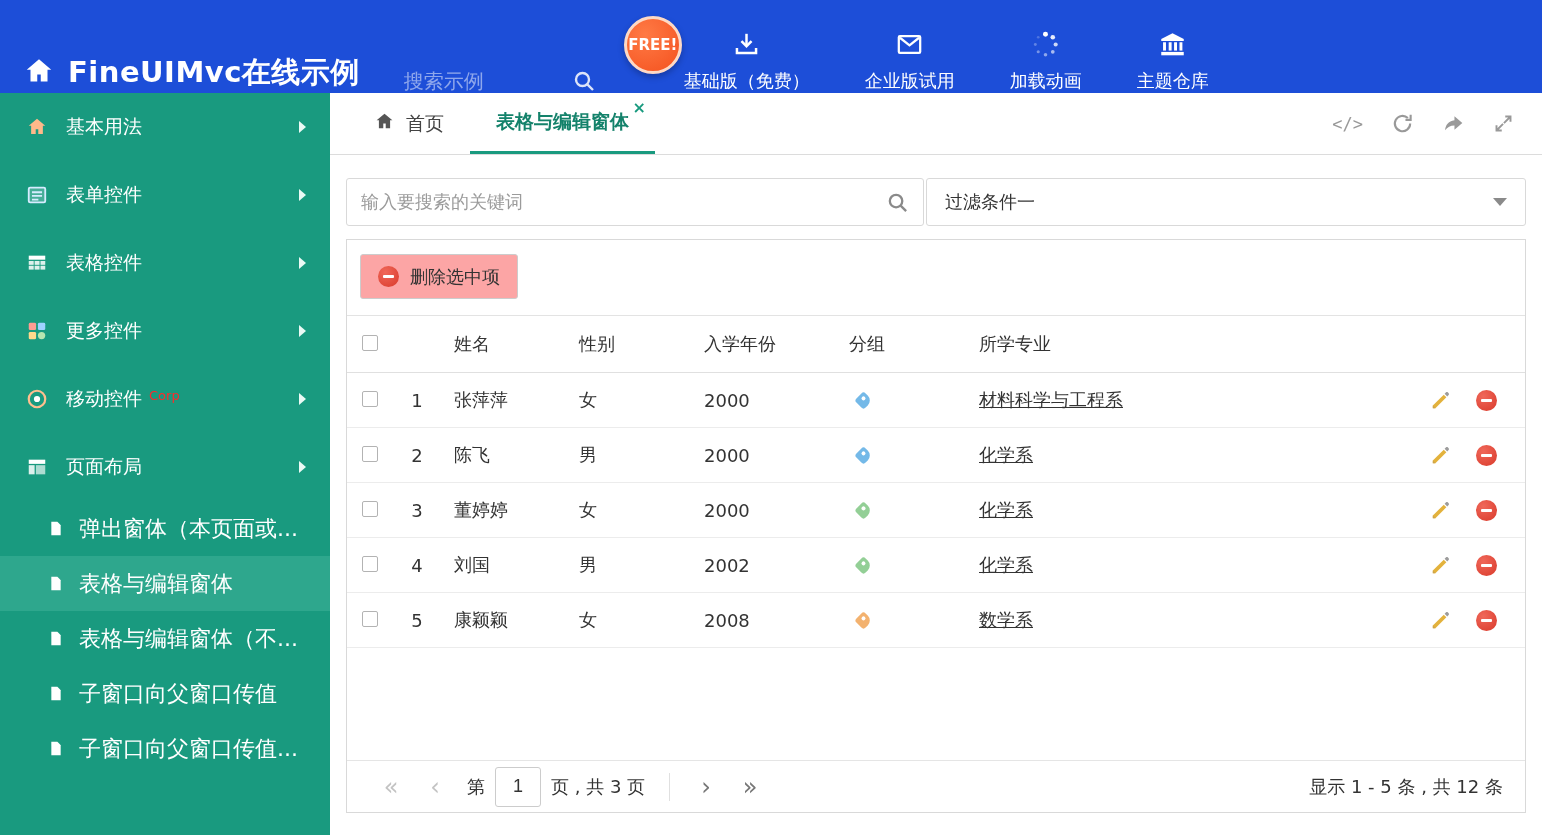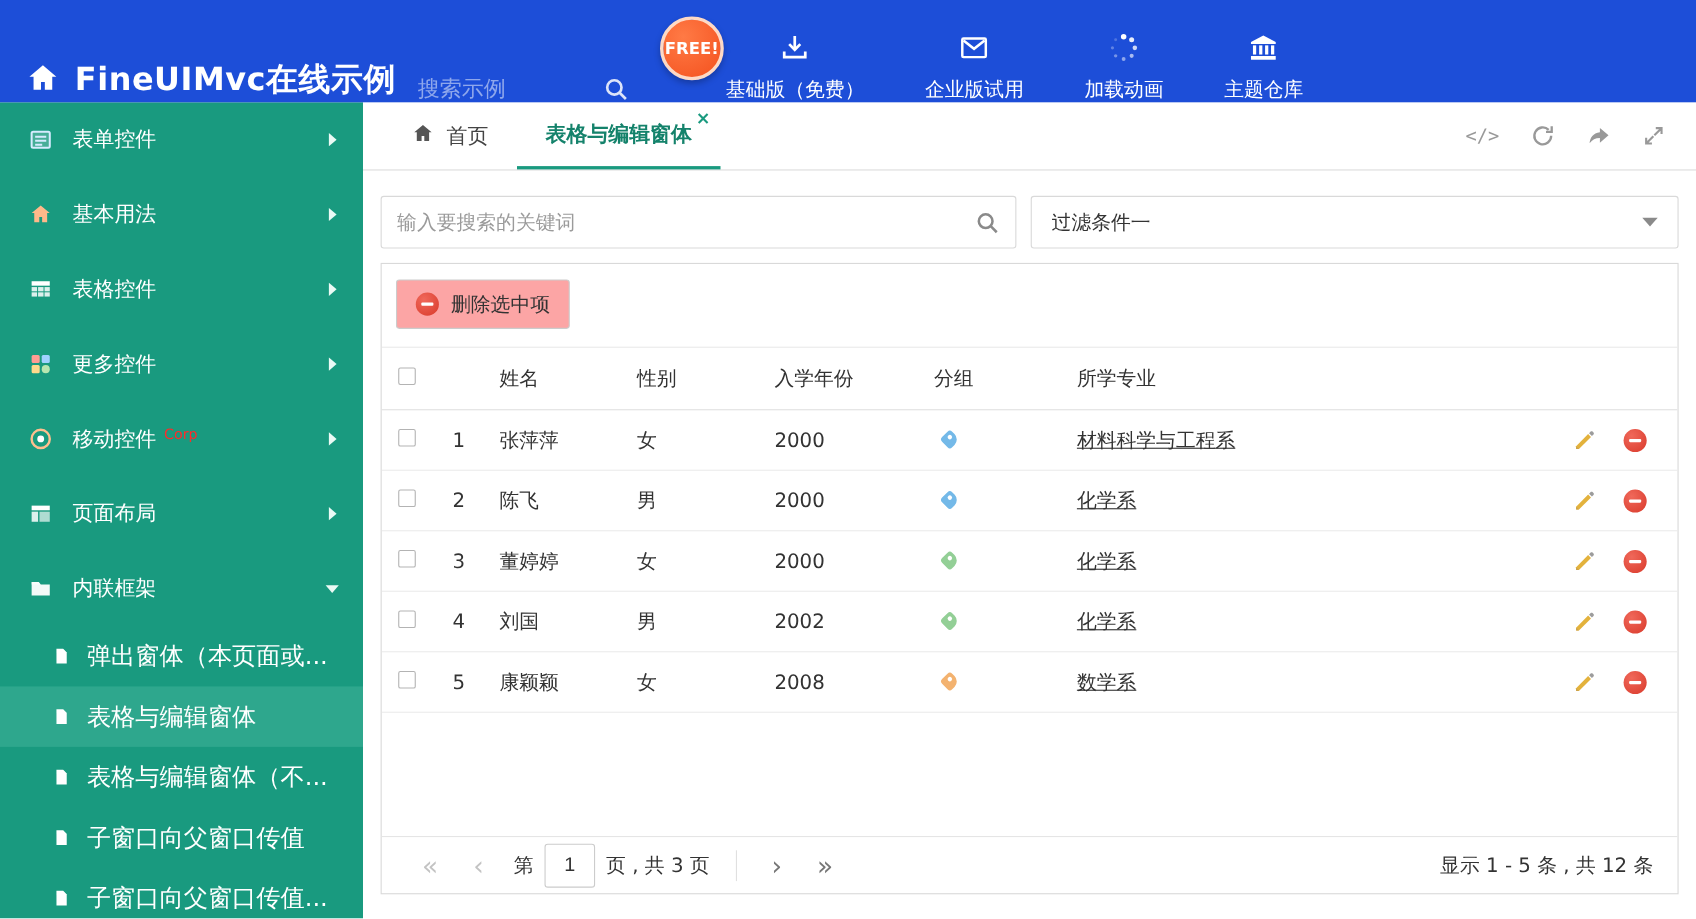--- a/index.html
+++ b/index.html
@@ -4,21 +4,21 @@
 <style>
   *{box-sizing:border-box;margin:0;padding:0}
   html,body{width:1542px;height:835px;overflow:hidden}
   body{font-family:"DejaVu Sans","Liberation Sans",sans-serif;background:#fff;color:#333}
   .app{display:flex;flex-direction:column;height:100%}
 
   
   .header{height:93px;background:#1d4ed8;display:flex;align-items:flex-end;padding:0 24px;color:#fff;flex:0 0 auto;position:relative}
   .brand{display:flex;align-items:center;gap:14px}
   .brand-title{font-size:29px;font-weight:bold;letter-spacing:.5px}
-  .hdr-search{display:flex;align-items:center;margin-left:20px;width:210px}
+  .hdr-search{display:flex;align-items:center;margin-left:44px;width:210px}
   .hdr-search input{background:transparent;border:none;outline:none;color:#fff;font-size:20px;width:168px}
   .hdr-search input::placeholder{color:rgba(255,255,255,.5)}
   .hdr-nav{display:flex;align-items:flex-start;margin-left:70px;gap:55px}
   .nav-item{display:flex;flex-direction:column;align-items:center;gap:7px;font-size:18px;position:relative;padding-top:16px;cursor:pointer}
   .free-badge{position:absolute;top:1px;left:-60px;width:58px;height:58px;border-radius:50%;
     background:radial-gradient(circle at 35% 30%,#ff7a45,#f4511e);border:3px solid #fdd9c5;
     display:flex;align-items:center;justify-content:center;font-size:15px;font-weight:bold;color:#fff;
     box-shadow:0 3px 6px rgba(0,0,0,.25)}
   .hdr-user{margin-left:auto;display:flex;align-items:center;gap:14px;cursor:pointer}
   .avatar{width:58px;height:58px;border-radius:50%;overflow:hidden;background:#f7f3ea;flex:0 0 auto}
@@ -44,21 +44,21 @@
 
   .tabbar{height:62px;border-bottom:1px solid #dcdcdc;display:flex;align-items:stretch;padding-left:18px}
   .tab{display:flex;align-items:center;gap:11px;padding:0 26px;font-size:19px;color:#444;position:relative;cursor:pointer}
   .tab.active{color:#14826b;font-weight:bold;border-bottom:3px solid #199a7f}
   .tab-close{position:absolute;top:7px;right:9px;font-size:16px;color:#199a7f;font-weight:bold;line-height:1;cursor:pointer}
   .tabtools{margin-left:auto;display:flex;align-items:center;gap:28px;padding-right:28px;color:#999}
   .tool-code{font-size:17px;font-family:"DejaVu Sans Mono","Liberation Mono",monospace;color:#999;cursor:pointer}
   .tool{cursor:pointer;display:flex;align-items:center}
 
   
-  .filters{display:flex;padding:23px 16px 13px;gap:13px;flex:0 0 auto}
+  .filters{display:flex;padding:23px 16px 13px;gap:2px;flex:0 0 auto}
   .search-box{width:578px;height:48px;border:1px solid #d9d9d9;border-radius:3px;display:flex;align-items:center;padding:0 14px;background:#fff}
   .search-box input{flex:1;border:none;outline:none;font-size:18px;color:#333}
   .search-box input::placeholder{color:#9b9b9b}
   .filter-dd{flex:1;height:48px;border:1px solid #d9d9d9;border-radius:3px;display:flex;align-items:center;padding:0 18px;font-size:18px;color:#333;cursor:pointer;background:#fff}
   .filter-dd .dd-caret{margin-left:auto;width:0;height:0;border-left:7px solid transparent;border-right:7px solid transparent;border-top:8px solid #8a8a8a}
 
   
   .panel{margin:0 16px 22px;border:1px solid #d9d9d9;flex:1;display:flex;flex-direction:column;min-height:0;background:#fff}
   .toolbar{padding:14px 13px 16px;display:flex;align-items:center}
   .btn{height:45px;border:1px solid #ccc;border-radius:3px;background:#fca5a5;display:flex;align-items:center;gap:11px;padding:0 17px;font-size:18px;color:#333;cursor:pointer}
@@ -172,35 +172,35 @@
       </div>
     </div>
 
   </div>
 
   <div class="body">
 
     <div class="sidebar">
       <div class="sb-item">
         <span class="sb-icon">
+          <svg viewBox="0 0 24 24" width="22" height="22">
+              <path d="M12 3 3 10.6h2.6v9h5v-5.2h2.8v5.2h5v-9H21z" fill="#ffb98a"></path>
+            </svg>
+        </span>
+        <span>基本用法</span>
+        <span class="sb-chevron"></span>
+      </div>
+      <div class="sb-item">
+        <span class="sb-icon">
           <svg viewBox="0 0 24 24" width="22" height="22" fill="none" stroke="#d6ecff" stroke-width="2">
               <rect x="3" y="4" width="18" height="16" rx="1.5" fill="rgba(255,255,255,.2)"></rect>
               <path d="M6.5 9h11M6.5 13h11M6.5 17h7"></path>
             </svg>
         </span>
         <span>表单控件</span>
-        <span class="sb-chevron"></span>
-      </div>
-      <div class="sb-item">
-        <span class="sb-icon">
-          <svg viewBox="0 0 24 24" width="22" height="22">
-              <path d="M12 3 3 10.6h2.6v9h5v-5.2h2.8v5.2h5v-9H21z" fill="#ffb98a"></path>
-            </svg>
-        </span>
-        <span>基本用法</span>
         <span class="sb-chevron"></span>
       </div>
       <div class="sb-item">
         <span class="sb-icon">
           <svg viewBox="0 0 24 24" width="22" height="22" fill="#fff">
               <rect x="3" y="4" width="18" height="4.4"></rect>
               <rect x="3" y="9.8" width="5.4" height="4.2" opacity=".85"></rect>
               <rect x="9.4" y="9.8" width="5.4" height="4.2" opacity=".85"></rect>
               <rect x="15.8" y="9.8" width="5.2" height="4.2" opacity=".85"></rect>
               <rect x="3" y="15" width="5.4" height="4.2" opacity=".85"></rect>
@@ -237,30 +237,20 @@
       <div class="sb-item">
         <span class="sb-icon">
           <svg viewBox="0 0 24 24" width="22" height="22" fill="#fff">
               <rect x="3" y="4" width="18" height="4.6"></rect>
               <rect x="3" y="10" width="6.4" height="10" opacity=".85"></rect>
               <rect x="10.8" y="10" width="10.2" height="10" opacity=".65"></rect>
             </svg>
         </span>
         <span>页面布局</span>
         <span class="sb-chevron"></span>
-      </div>
-      <div class="sb-item">
-        <span class="sb-icon">
-          <svg viewBox="0 0 24 24" width="22" height="22" fill="#fff">
-              <path d="M3 5.5h7l2 2.5h9v11H3z" opacity=".95"></path>
-              <path d="M3 5.5h7l2 2.5H3z" opacity=".6"></path>
-            </svg>
-        </span>
-        <span>内联框架</span>
-        <span class="sb-caret-down"></span>
       </div>
 
       <div class="sb-sub">
         <span class="sb-icon">
           <svg viewBox="0 0 24 24" width="16" height="19" fill="#fff">
               <path d="M5 2h9l5 5v15H5z"></path>
               <path d="M14 2l5 5h-5z" opacity=".55"></path>
             </svg>
         </span>
         <span>弹出窗体（本页面或...</span>

